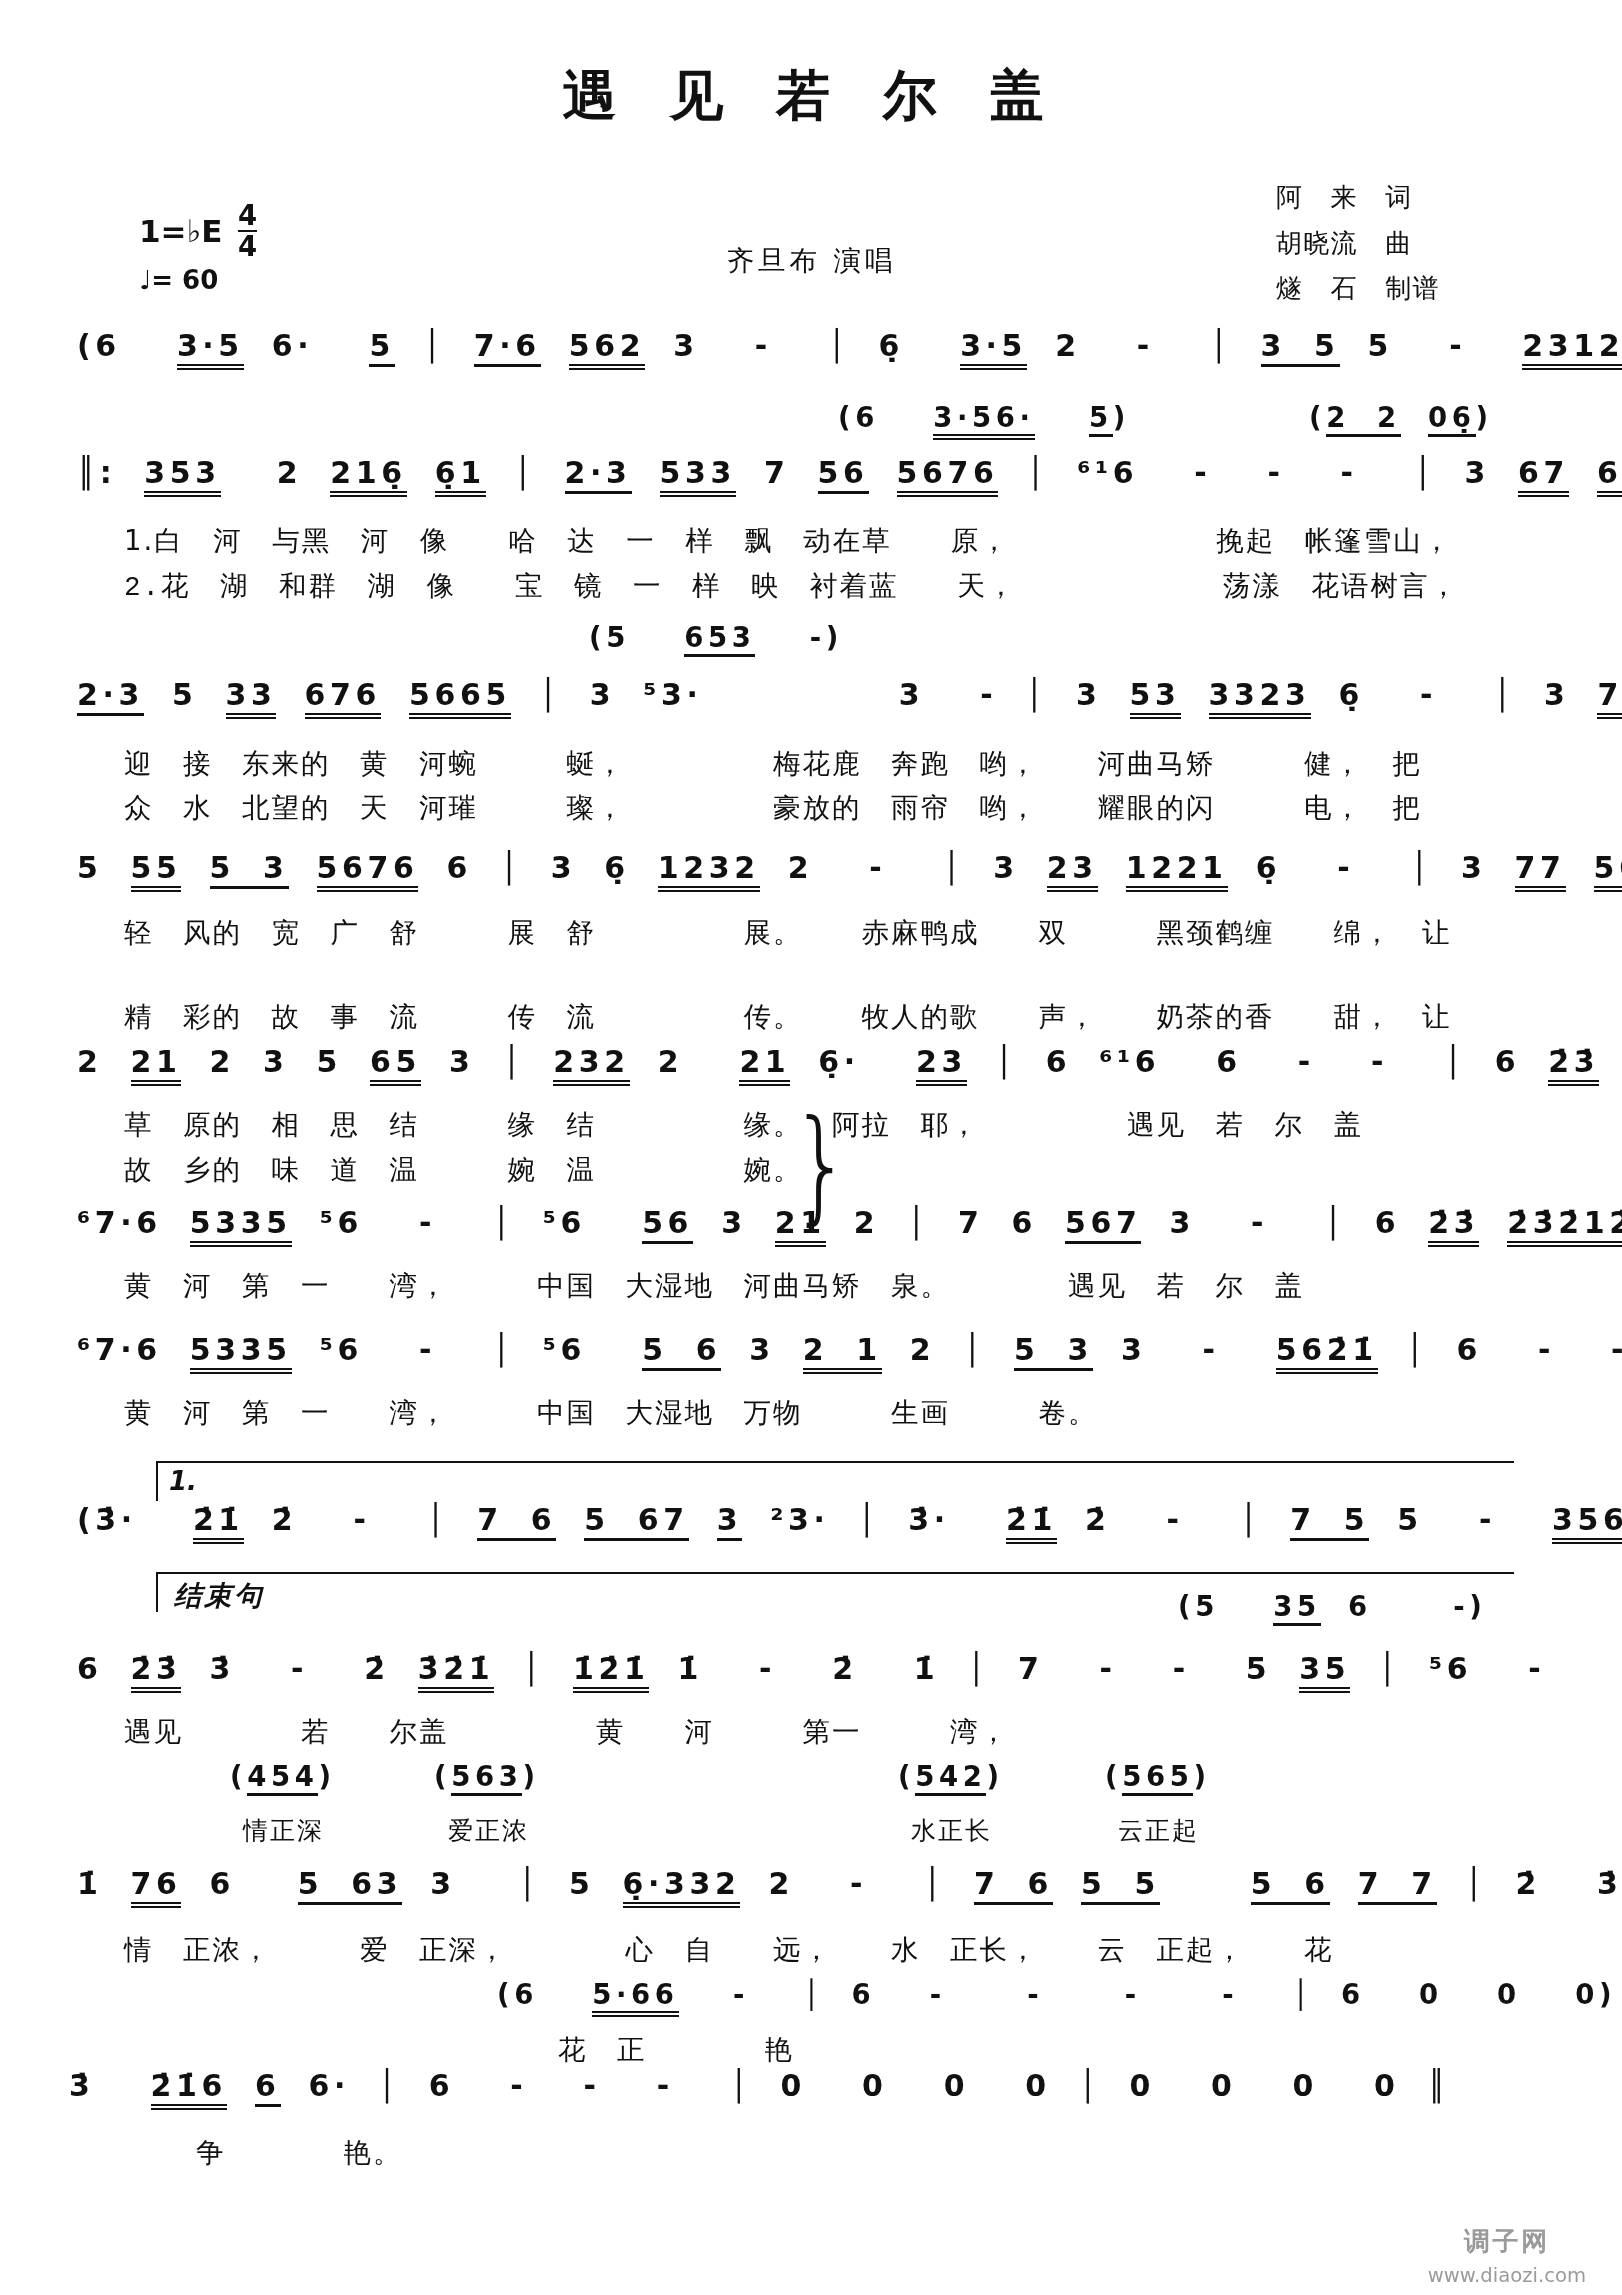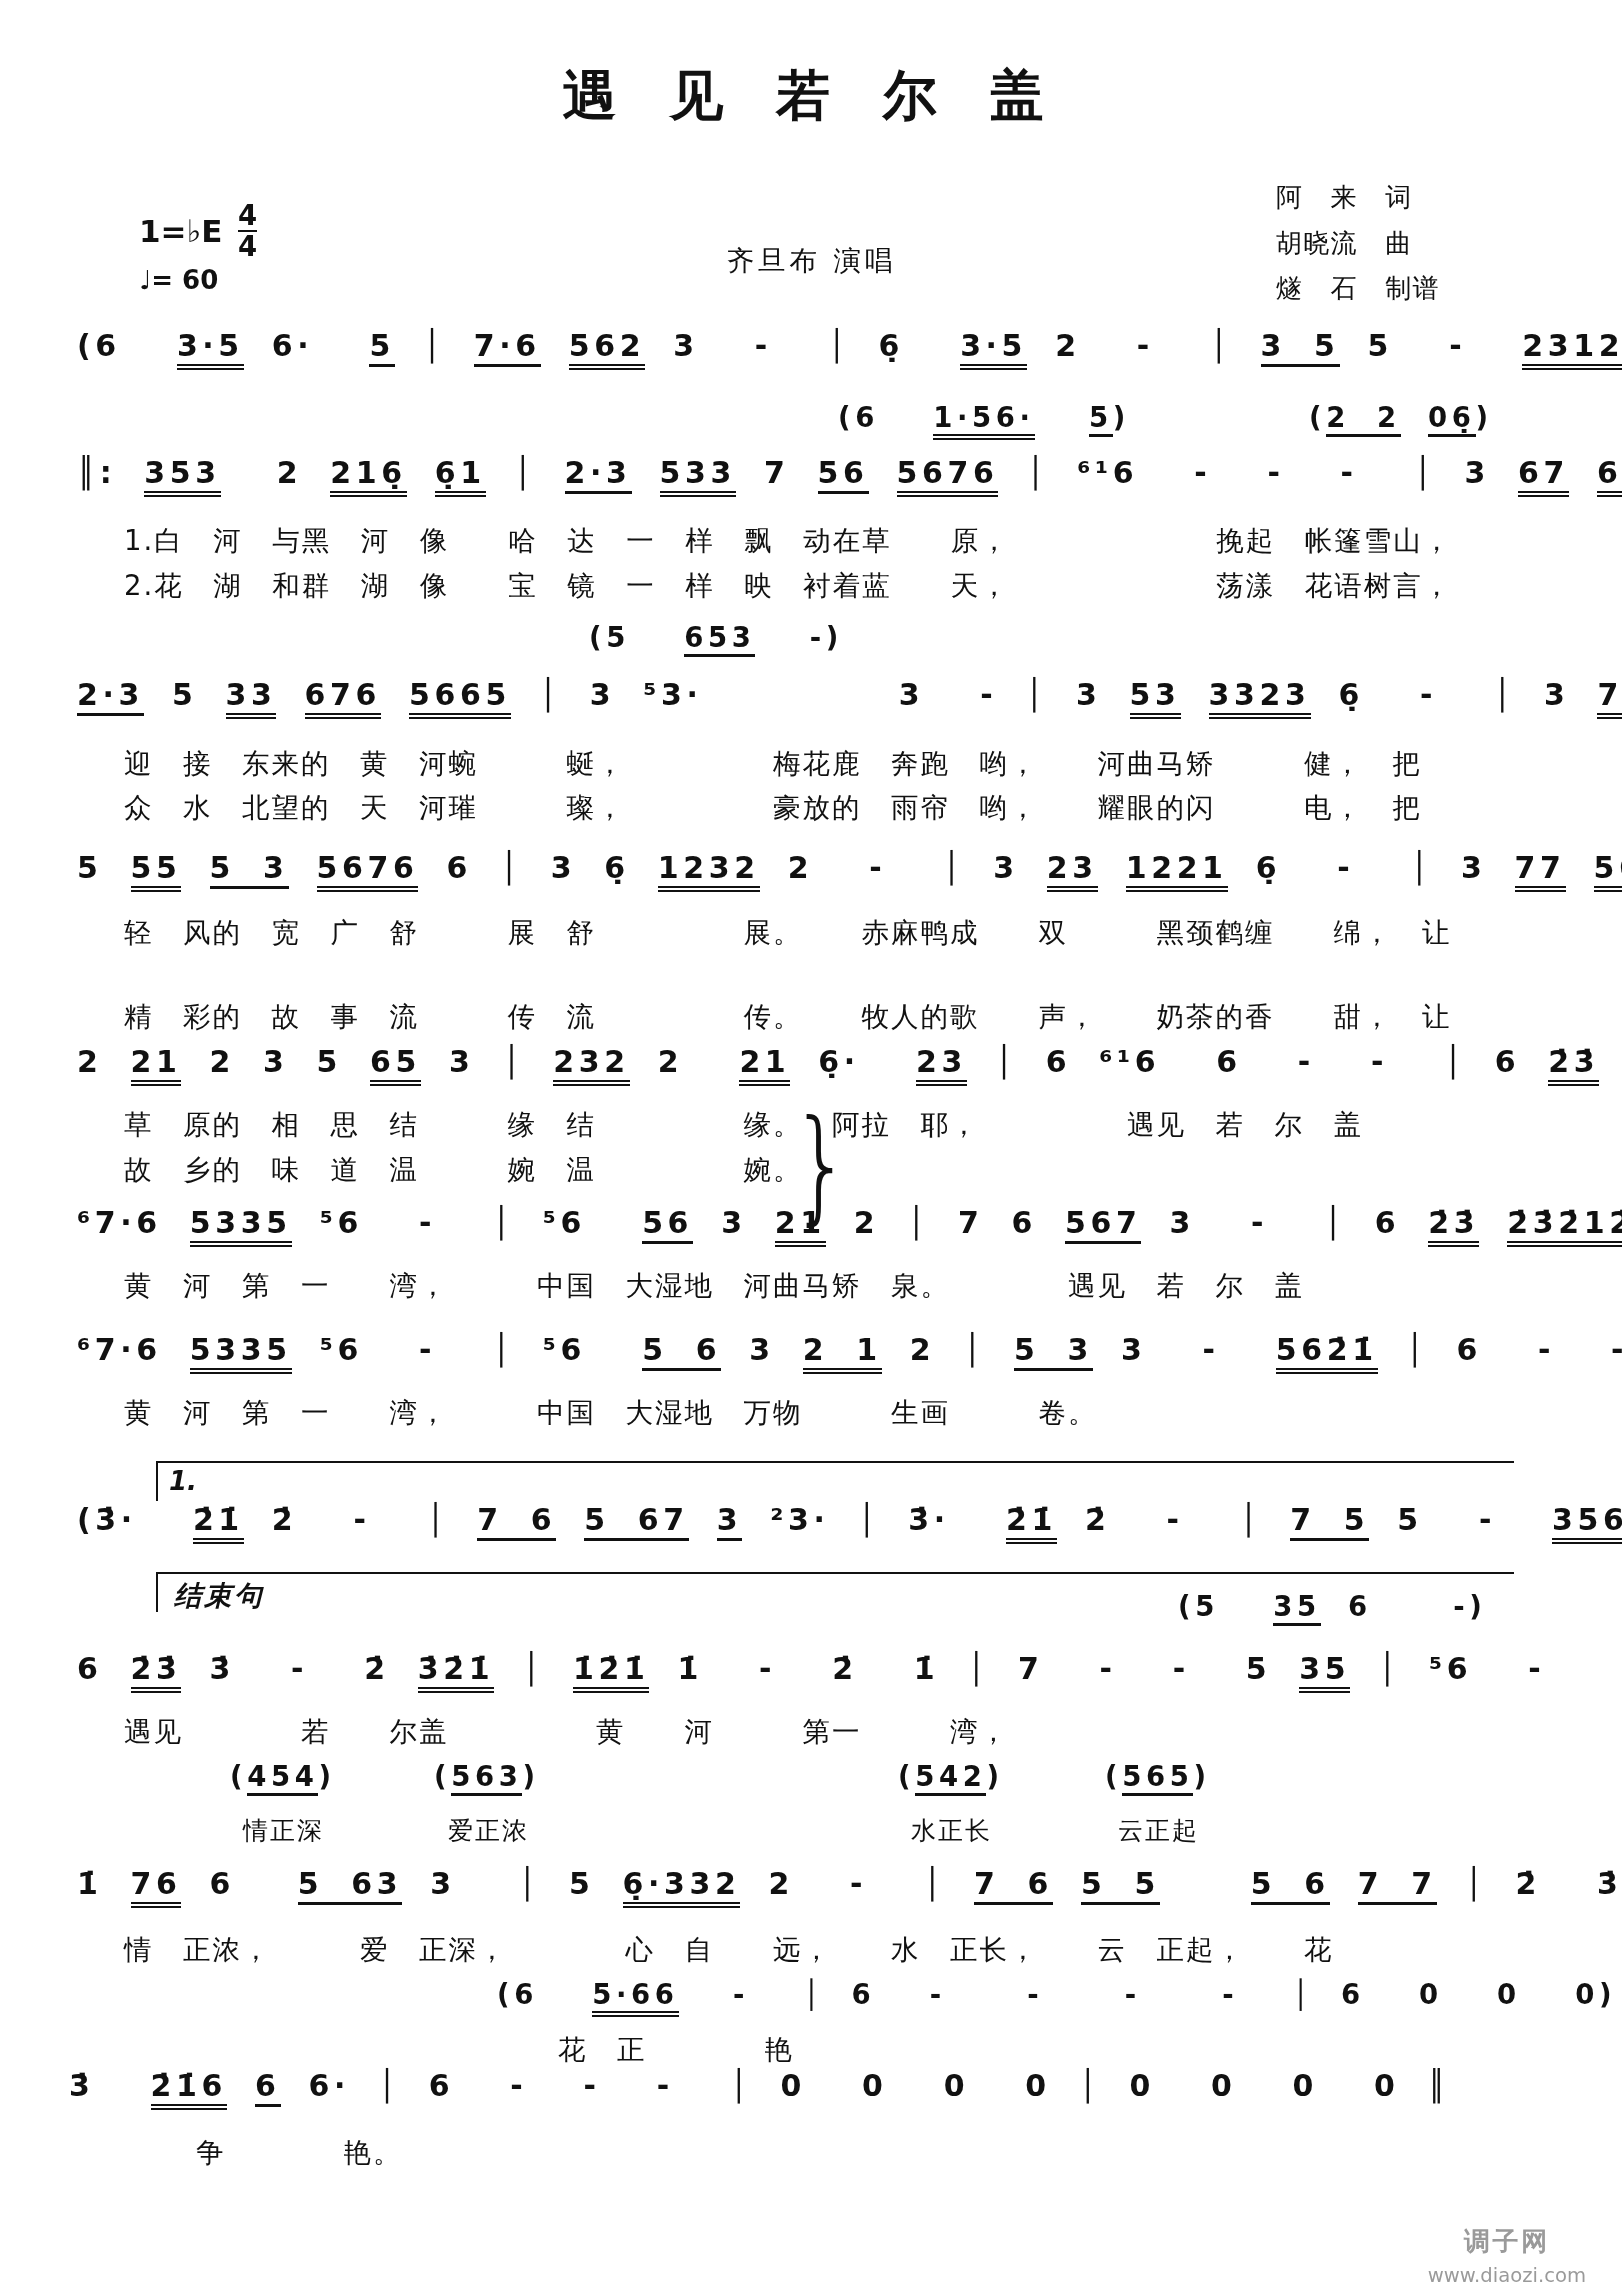--- a/index.html
+++ b/index.html
@@ -52,26 +52,26 @@
   </div>
 </div>
 
 <div class="abs credits" style="top:175px;left:1276px;">
   <div>阿　来　词</div>
   <div>胡晓流　曲</div>
   <div>燧　石　制谱</div>
 </div>
 
 <div class="abs notation" style="top:326px;left:77px;">(6  <span class="u2">3·5</span> 6·  <span class="u1">5</span> │ <span class="u1">7·6</span> <span class="u2">562</span> 3  -  │ 6̣  <span class="u2">3·5</span> 2  -  │ <span class="u1">3 5</span> 5  -  <span class="u2">2312</span> │ 6̣ - - - )│</div>
-<div class="abs notation" style="top:400px;left:838px;font-size:27.5px;">(6  <span class="u2">1·56·</span>  <span class="u1">5</span>)</div>
+<div class="abs notation" style="top:400px;left:838px;font-size:27.5px;">(6  <span class="u2">3·56·</span>  <span class="u1">5</span>)</div>
 <div class="abs notation" style="top:400px;left:1309px;font-size:27.5px;">(<span class="u1">2 2</span> <span class="u1">06̣</span>)</div>
 
 <div class="abs notation" style="top:453px;left:77px;">║: <span class="u2">353</span>  2 <span class="u2">216̣</span> <span class="u2">6̣1</span> │ <span class="u1">2·3</span> <span class="u2">533</span> 7 <span class="u1">56</span> <span class="u2">5676</span> │ ⁶¹6  -  -  -  │ 3 <span class="u2">67</span> <span class="u2">656̣</span>  2 │</div>
 <div class="abs lyric" style="top:523px;left:124px;">1.白　河　与黑　河　像　　哈　达　一　样　飘　动在草　　原，　　　　　　　挽起　帐篷雪山，</div>
-<div class="abs lyric" style="top:568px;left:124px;">2.花　湖　和群　湖　像　　宝　镜　一　样　映　衬着蓝　　天，　　　　　　　荡漾　花语树言，</div>
+<div class="abs lyric" style="top:568px;left:124px;font-family:Liberation Mono, monospace;">2.花　湖　和群　湖　像　　宝　镜　一　样　映　衬着蓝　　天，　　　　　　　荡漾　花语树言，</div>
 
 <div class="abs notation" style="top:620px;left:589px;font-size:27.5px;">(5  <span class="u1">653</span>  -)</div>
 <div class="abs notation" style="top:675px;left:77px;"><span class="u1">2·3</span> 5 <span class="u2">33</span> <span class="u2">676</span> <span class="u2">5665</span> │ 3 ⁵3·       3  - │ 3 <span class="u2">53</span> <span class="u2">3323</span> 6̣  -  │ 3 <span class="u2">77</span>  3·   │</div>
 <div class="abs lyric" style="top:746px;left:124px;">迎　接　东来的　黄　河蜿　　　蜒，　　　　　梅花鹿　奔跑　哟，　　河曲马矫　　　健，　把</div>
 <div class="abs lyric" style="top:790px;left:124px;">众　水　北望的　天　河璀　　　璨，　　　　　豪放的　雨帘　哟，　　耀眼的闪　　　电，　把</div>
 
 <div class="abs notation" style="top:848px;left:77px;">5 <span class="u2">55</span> <span class="u1">5 3</span> <span class="u2">5676</span> 6 │ 3 6̣ <span class="u2">1232</span> 2  -  │ 3 <span class="u2">23</span> <span class="u2">1221</span> 6̣  -  │ 3 <span class="u2">77</span> <span class="u2">5665</span> 3·   │</div>
 <div class="abs lyric" style="top:915px;left:124px;">轻　风的　宽　广　舒　　　展　舒　　　　　展。　　赤麻鸭成　　双　　　黑颈鹤缠　　绵，　让</div>
 <div class="abs lyric" style="top:959px;left:124px;margin-top:40px;">精　彩的　故　事　流　　　传　流　　　　　传。　　牧人的歌　　声，　　奶茶的香　　甜，　让</div>
 

